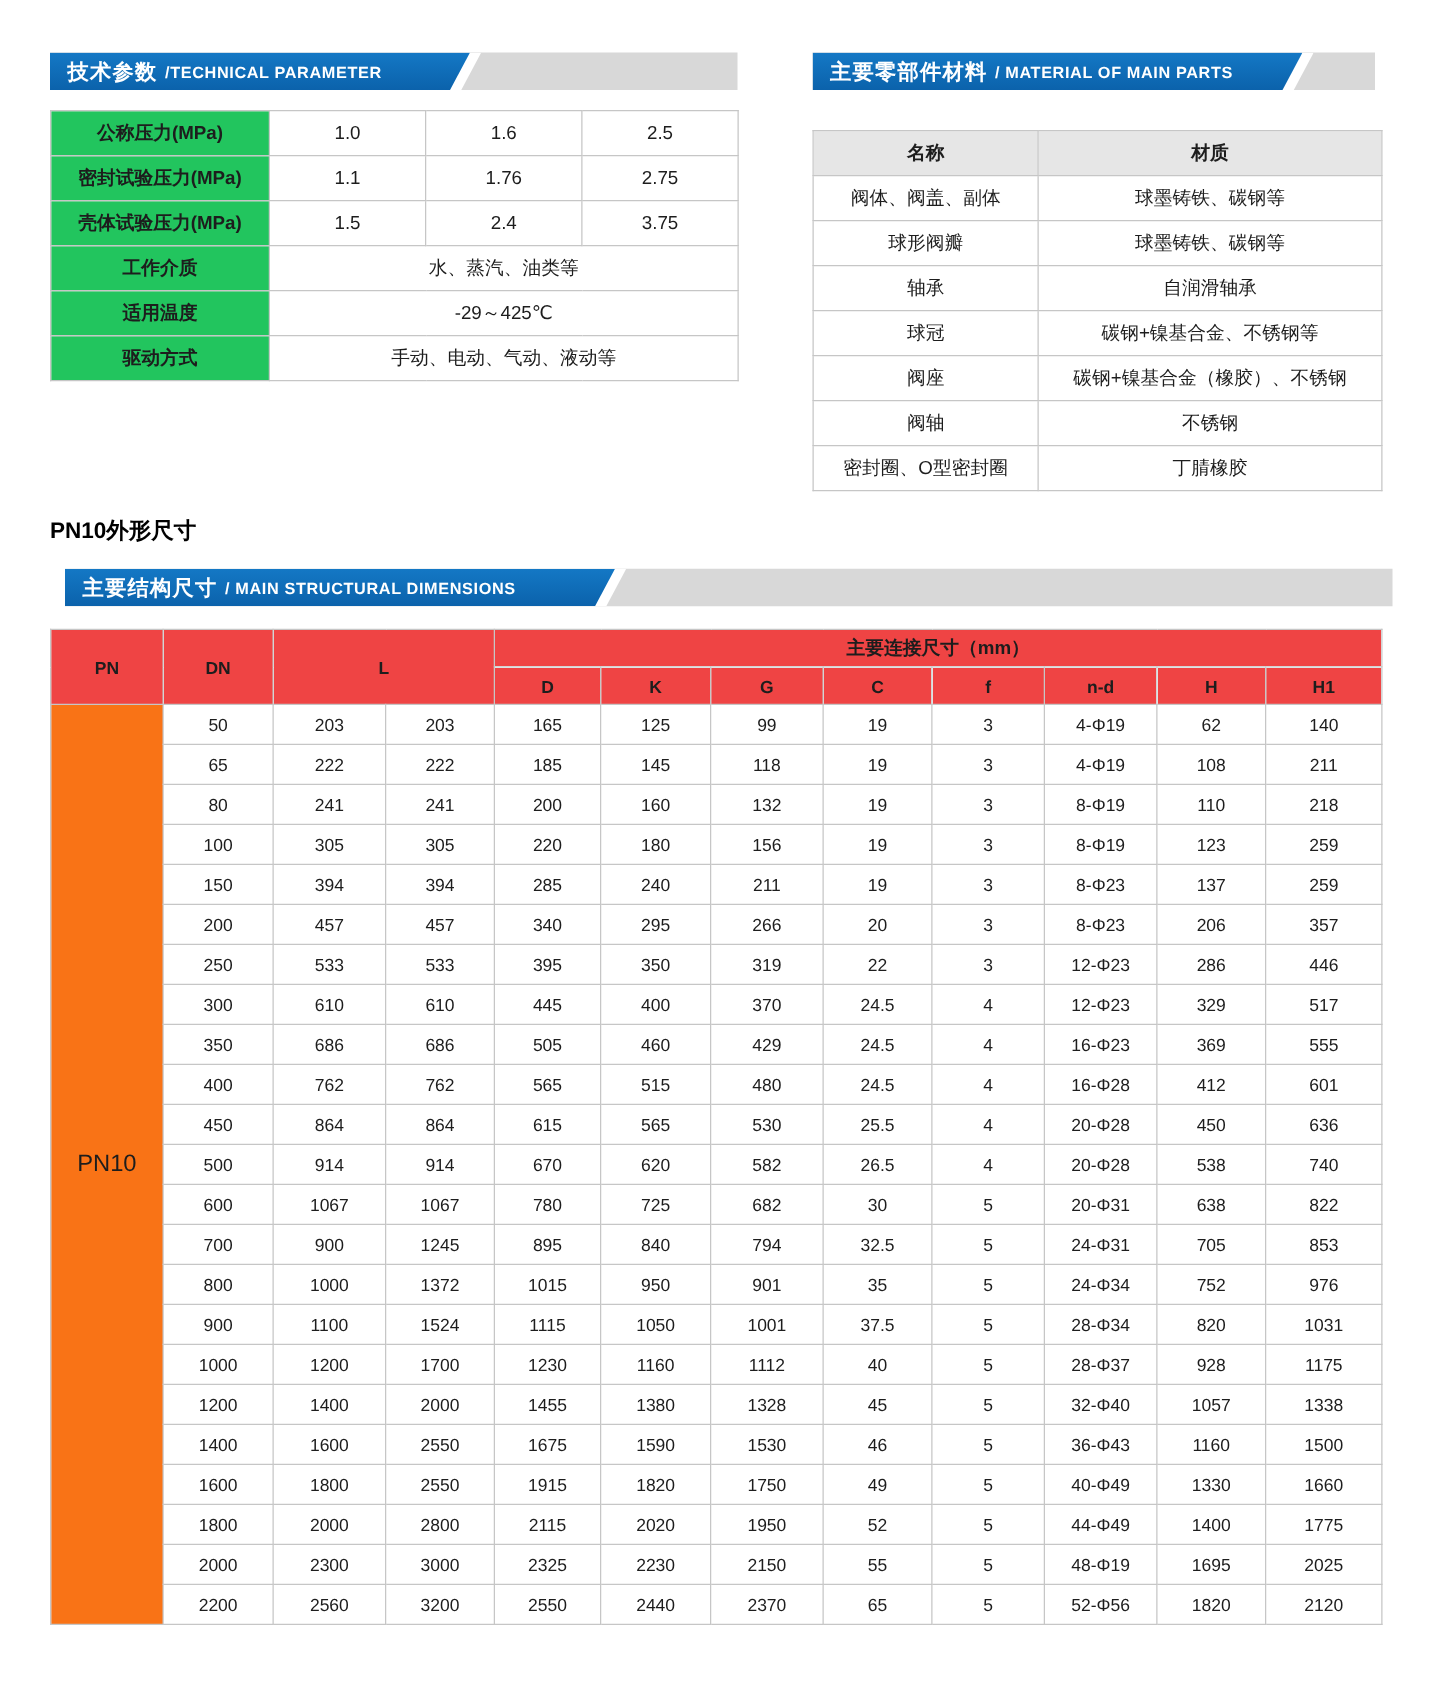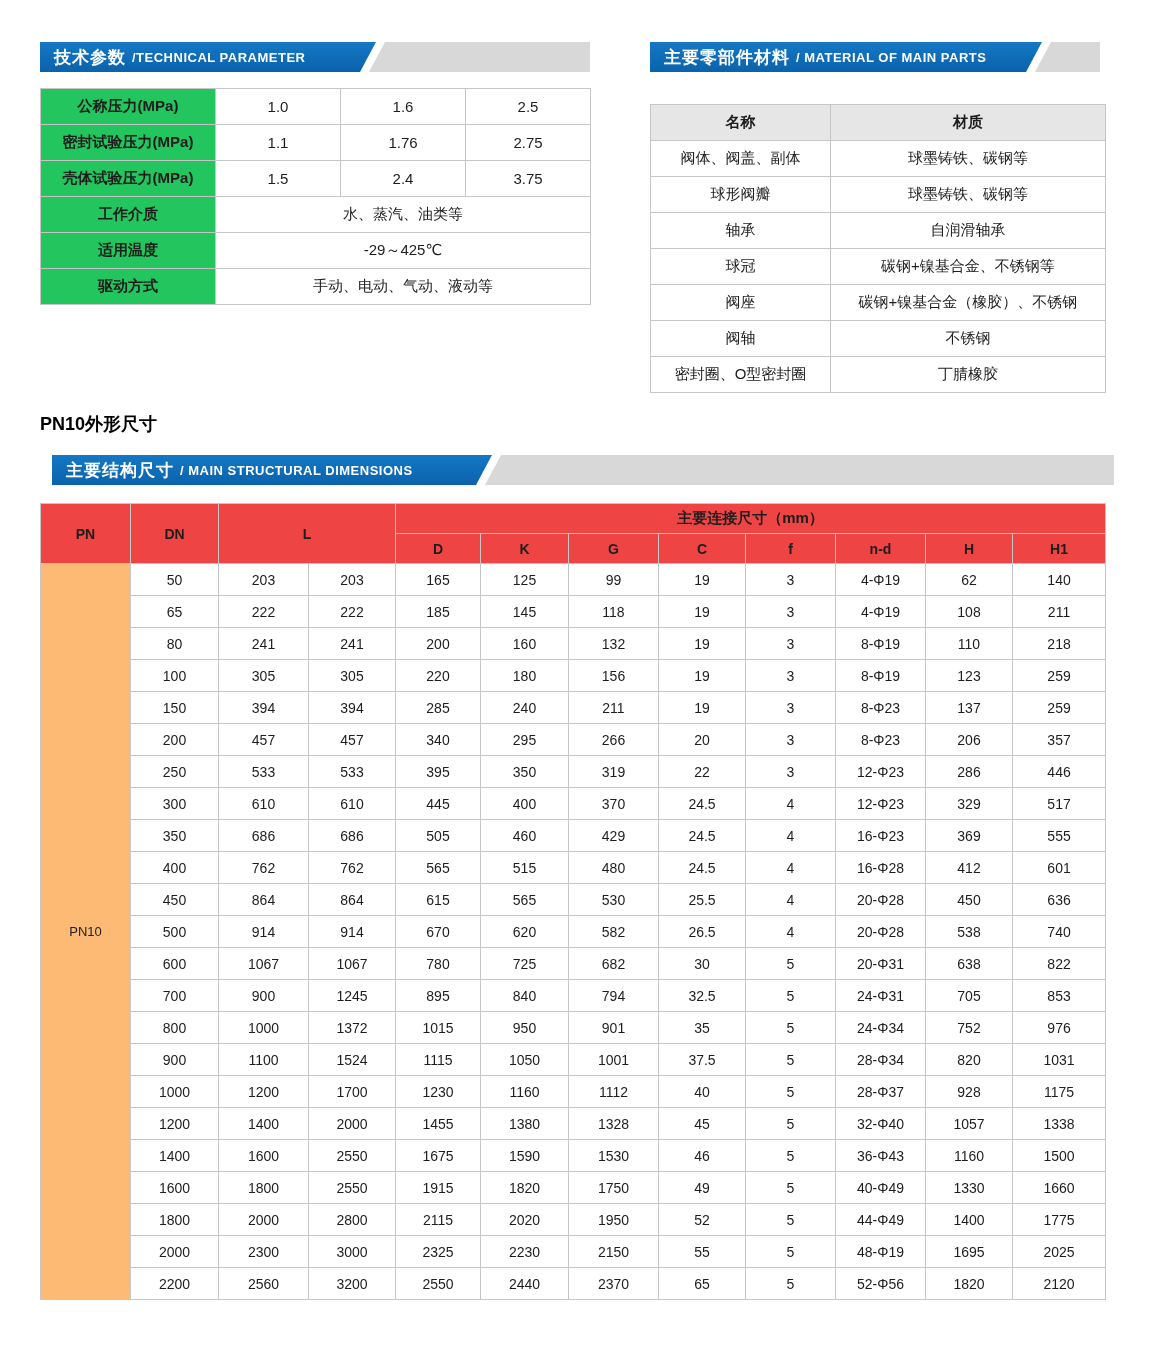--- a/index.html
+++ b/index.html
@@ -40,21 +40,21 @@
   #mat-table td, #mat-table th { height:36px; }
 
   
   #pn10-title { position:absolute; left:40px; top:412px; font-size:18px; font-weight:bold; color:#000; }
 
   
   #dims-table { position:absolute; left:40px; top:503px; width:1065px; font-size:14px; }
   #dims-table thead th { background:#ef4444; font-weight:bold; height:30px; font-size:14px; }
   #dims-table thead th.group { font-size:15px; }
   #dims-table tbody td { height:32px; }
-  #dims-table td.pn-cell { background:#fdba74; font-size:13px; }
+  #dims-table td.pn-cell { background:#f97316; font-size:19px; }
 </style>
 </head>
 <body>
 
 <div class="bar" style="left:40px; top:42px; width:550px;">
   <div class="white-wedge wedge-clip" style="width:345px;"></div>
   <div class="blue-wedge wedge-clip" style="width:336px;"></div>
   <div class="bar-text">
     <span class="zh">技术参数</span>
     <span class="en">/TECHNICAL PARAMETER</span>

